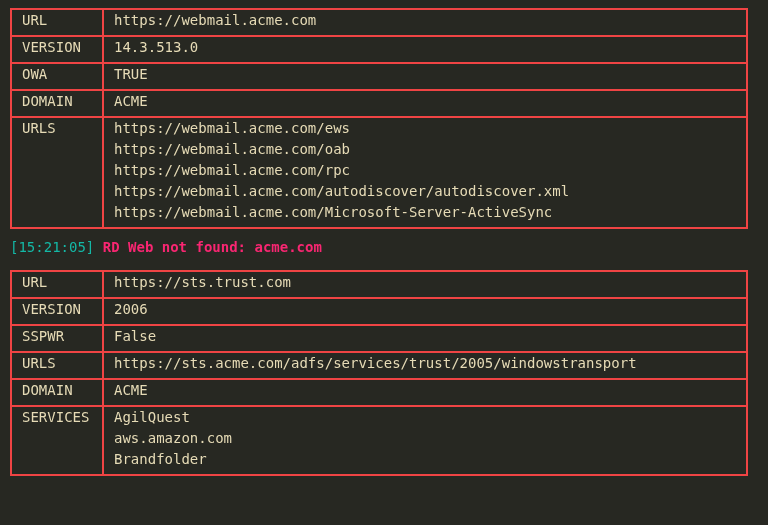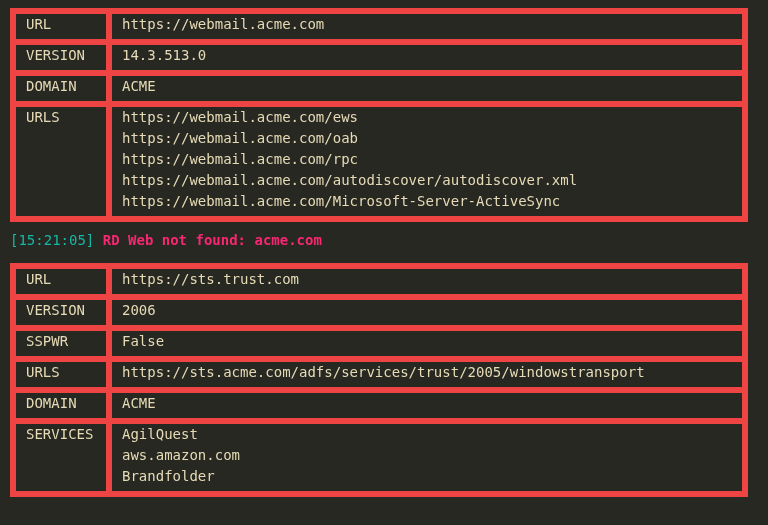--- a/index.html
+++ b/index.html
@@ -19,21 +19,21 @@
   }
   table.infotable {
     border-collapse: collapse;
     margin-left: 10px;
     margin-top: 8px;
     margin-bottom: 4px;
     border: 1px solid #e6dbb6;
     width: calc(100% - 30px);
   }
   table.infotable td {
-    border: 6px solid #ef4444;
+    border: 2px solid #ef4444;
     padding: 0 8px 4px 10px;
     vertical-align: top;
     color: #e6dbb6;
   }
   table.infotable td.key {
     width: 72px;
     white-space: pre;
   }
   .val-line {
     white-space: pre;
@@ -63,20 +63,26 @@
         <tr>
           <td class="key">URL</td>
           <td>
             <div class="val-line">https://webmail.acme.com</div>
           </td>
         </tr>
         <tr>
           <td class="key">VERSION</td>
           <td>
             <div class="val-line">14.3.513.0</div>
+          </td>
+        </tr>
+        <tr>
+          <td class="key">OWA</td>
+          <td>
+            <div class="val-line">TRUE</div>
           </td>
         </tr>
         <tr>
           <td class="key">DOMAIN</td>
           <td>
             <div class="val-line">ACME</div>
           </td>
         </tr>
         <tr>
           <td class="key">URLS</td>

